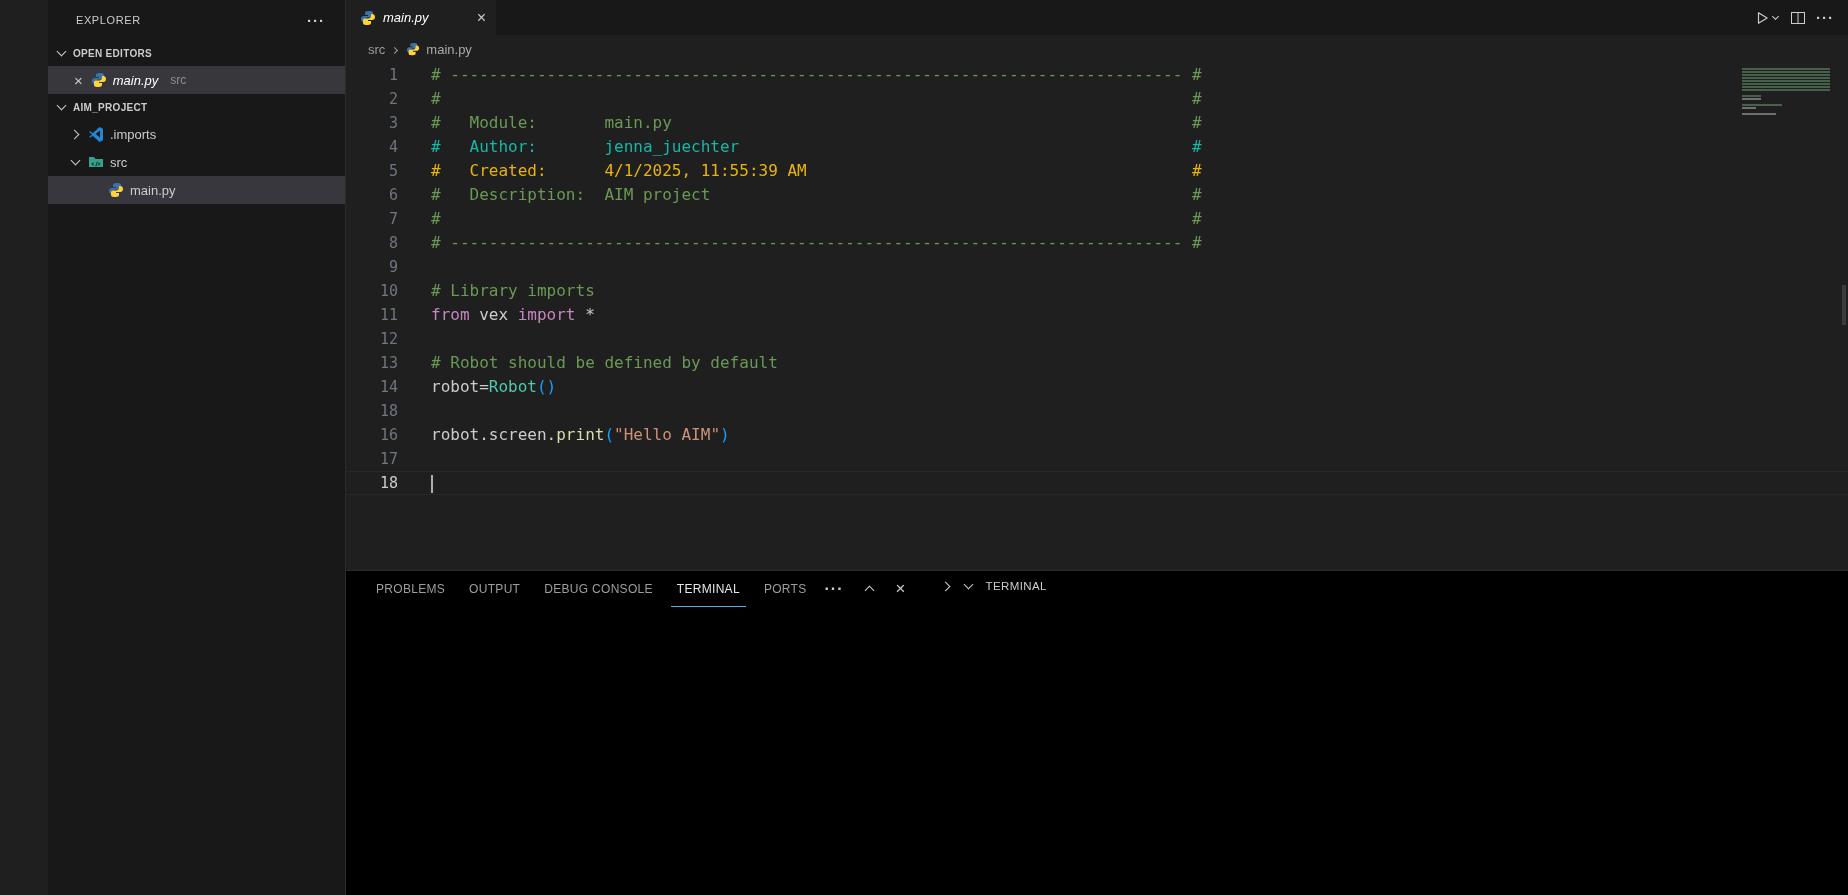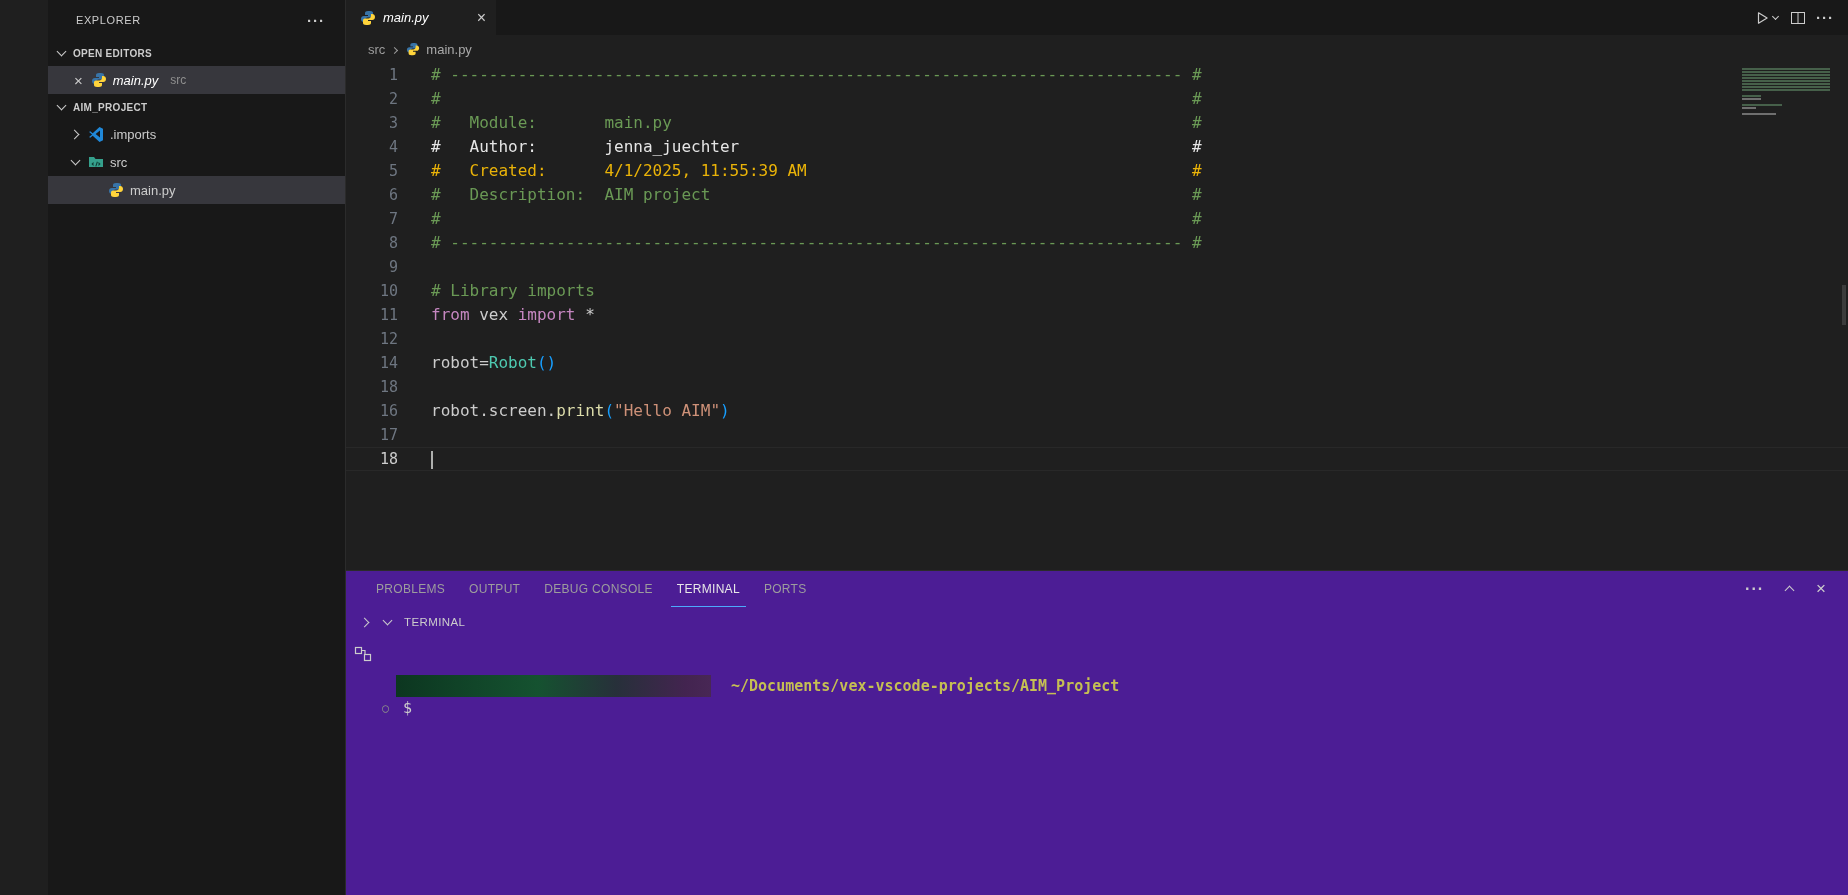--- a/index.html
+++ b/index.html
@@ -61,22 +61,22 @@
           font-family:"DejaVu Sans Mono",monospace; font-size:16px; white-space:pre; }
   .line.current { box-shadow:inset 0 1px 0 #282828, inset 0 -1px 0 #282828; }
   .num { width:52px; text-align:right; color:#6e7681; flex:none; font-size:15px; }
   .line.current .num { color:#cccccc; }
   .txt { margin-left:33px; }
   .cursor { display:inline-block; width:1.5px; height:18px; background:#aeafad; vertical-align:middle; }
   .minimap { position:absolute; top:5px; right:10px; width:96px; }
   .scroll-thumb { position:absolute; right:2px; top:222px; width:4px; height:40px; background:#3c3c3c; }
 
   
-  .panel { height:325px; background:#4c1d95; border-top:1px solid #2b2b2b;
-           display:flex; flex-direction:column; }
+  .panel { height:325px; background:#000000; border-top:1px solid #2b2b2b;
+           display:flex; flex-direction:row; }
   .panel-tabs { height:36px; display:flex; align-items:center; padding-left:24px; gap:12px; }
   .ptab { font-size:12px; color:#9d9d9d; padding:0 6px; height:100%; display:flex;
           align-items:center; letter-spacing:.3px; }
   .ptab.active { color:#e7e7e7; box-shadow:inset 0 -1px 0 #4daafc; }
   .panel-actions { margin-left:auto; display:flex; align-items:center; gap:20px; padding-right:22px; }
   .panel-actions .icon-txt { font-size:16px; }
 
   .term-header { height:30px; display:flex; align-items:center; gap:10px; padding-left:14px; }
   .term-title { font-size:11.5px; color:#cccccc; letter-spacing:.4px; }
 
@@ -195,29 +195,30 @@
           </svg>
       </span>
       <span class="bc-file">main.py</span>
     </div>
 
     <div class="editor">
       <div class="code">
           <div class="line"><span class="num">1</span><span class="txt"><span style="color: rgb(106, 153, 85);"># ---------------------------------------------------------------------------- #</span></span></div>
           <div class="line"><span class="num">2</span><span class="txt"><span style="color: rgb(106, 153, 85);">#                                                                              #</span></span></div>
           <div class="line"><span class="num">3</span><span class="txt"><span style="color: rgb(106, 153, 85);">#   Module:       main.py                                                      #</span></span></div>
-          <div class="line"><span class="num">4</span><span class="txt"><span style="color: #e5e5e5;">#   Author:       jenna_juechter                                               #</span></span></div>
+          <div class="line"><span class="num">4</span><span class="txt"><span style="color: #14b8a6;">#   Author:       jenna_juechter                                               #</span></span></div>
           <div class="line"><span class="num">5</span><span class="txt"><span style="color: #eab308;">#   Created:      4/1/2025, 11:55:39 AM                                        #</span></span></div>
           <div class="line"><span class="num">6</span><span class="txt"><span style="color: rgb(106, 153, 85); margin-top: 29px;">#   Description:  AIM project                                                  #</span></span></div>
           <div class="line"><span class="num">7</span><span class="txt"><span style="color: rgb(106, 153, 85);">#                                                                              #</span></span></div>
           <div class="line"><span class="num">8</span><span class="txt"><span style="color: rgb(106, 153, 85);"># ---------------------------------------------------------------------------- #</span></span></div>
           <div class="line"><span class="num">9</span><span class="txt"></span></div>
           <div class="line"><span class="num">10</span><span class="txt"><span style="color: rgb(106, 153, 85);"># Library imports</span></span></div>
           <div class="line"><span class="num">11</span><span class="txt"><span style="color: rgb(197, 134, 192);">from</span><span style="color: rgb(204, 204, 204);"> vex </span><span style="color: rgb(197, 134, 192);">import</span><span style="color: rgb(204, 204, 204);"> *</span></span></div>
           <div class="line"><span class="num">12</span><span class="txt"></span></div>
+          <div class="line"><span class="num">13</span><span class="txt"><span style="color: rgb(106, 153, 85);"># Robot should be defined by default</span></span></div>
           <div class="line"><span class="num">14</span><span class="txt"><span style="color: rgb(204, 204, 204);">robot=</span><span style="color: rgb(78, 201, 176);">Robot</span><span style="color: rgb(23, 159, 255);">()</span></span></div>
           <div class="line"><span class="num">18</span><span class="txt"></span></div>
           <div class="line"><span class="num">16</span><span class="txt"><span style="color: rgb(204, 204, 204);">robot.screen.</span><span style="color: rgb(220, 220, 170);">print</span><span style="color: rgb(23, 159, 255);">(</span><span style="color: rgb(206, 145, 120);">"Hello AIM"</span><span style="color: rgb(23, 159, 255);">)</span></span></div>
           <div class="line"><span class="num">17</span><span class="txt"></span></div>
           <div class="line current"><span class="num">18</span><span class="txt"><span class="cursor"></span></span></div>
         </div>
       <div class="minimap">
           <div style="height: 2px; margin-bottom: 1px; width: 88px; background: rgb(70, 96, 74);"></div>
           <div style="height: 2px; margin-bottom: 1px; width: 88px; background: rgb(70, 96, 74);"></div>
           <div style="height: 2px; margin-bottom: 1px; width: 88px; background: rgb(70, 96, 74);"></div>
@@ -253,35 +254,16 @@
           <span class="icon-txt" style="font-size:17px">×</span>
         </div>
       </div>
 
       <div class="term-header">
         <span class="chev right"></span>
         <span class="chev"></span>
         <span class="term-title">TERMINAL</span>
       </div>
 
-      <div class="term-body">
-        <span class="rail-icon">
-          <svg width="18" height="18" viewBox="0 0 18 18" fill="none" stroke="#cccccc" stroke-width="1.2">
-              <rect x="1.5" y="2.5" width="6" height="6"></rect>
-              <rect x="10.5" y="9.5" width="6" height="6"></rect>
-              <path d="M7.5 5.5h3.5v4"></path>
-            </svg>
-        </span>
-        <div class="term-lines">
-          <div class="term-row">
-            <span class="grad"></span>
-            <span class="tpath">~/Documents/vex-vscode-projects/AIM_Project</span>
-          </div>
-          <div class="term-row">
-            <span class="circle">○</span>
-            <span class="tprompt">$</span>
-          </div>
-        </div>
-      </div>
     </div>
 
   </div>
 </div>
 
 </body></html>

